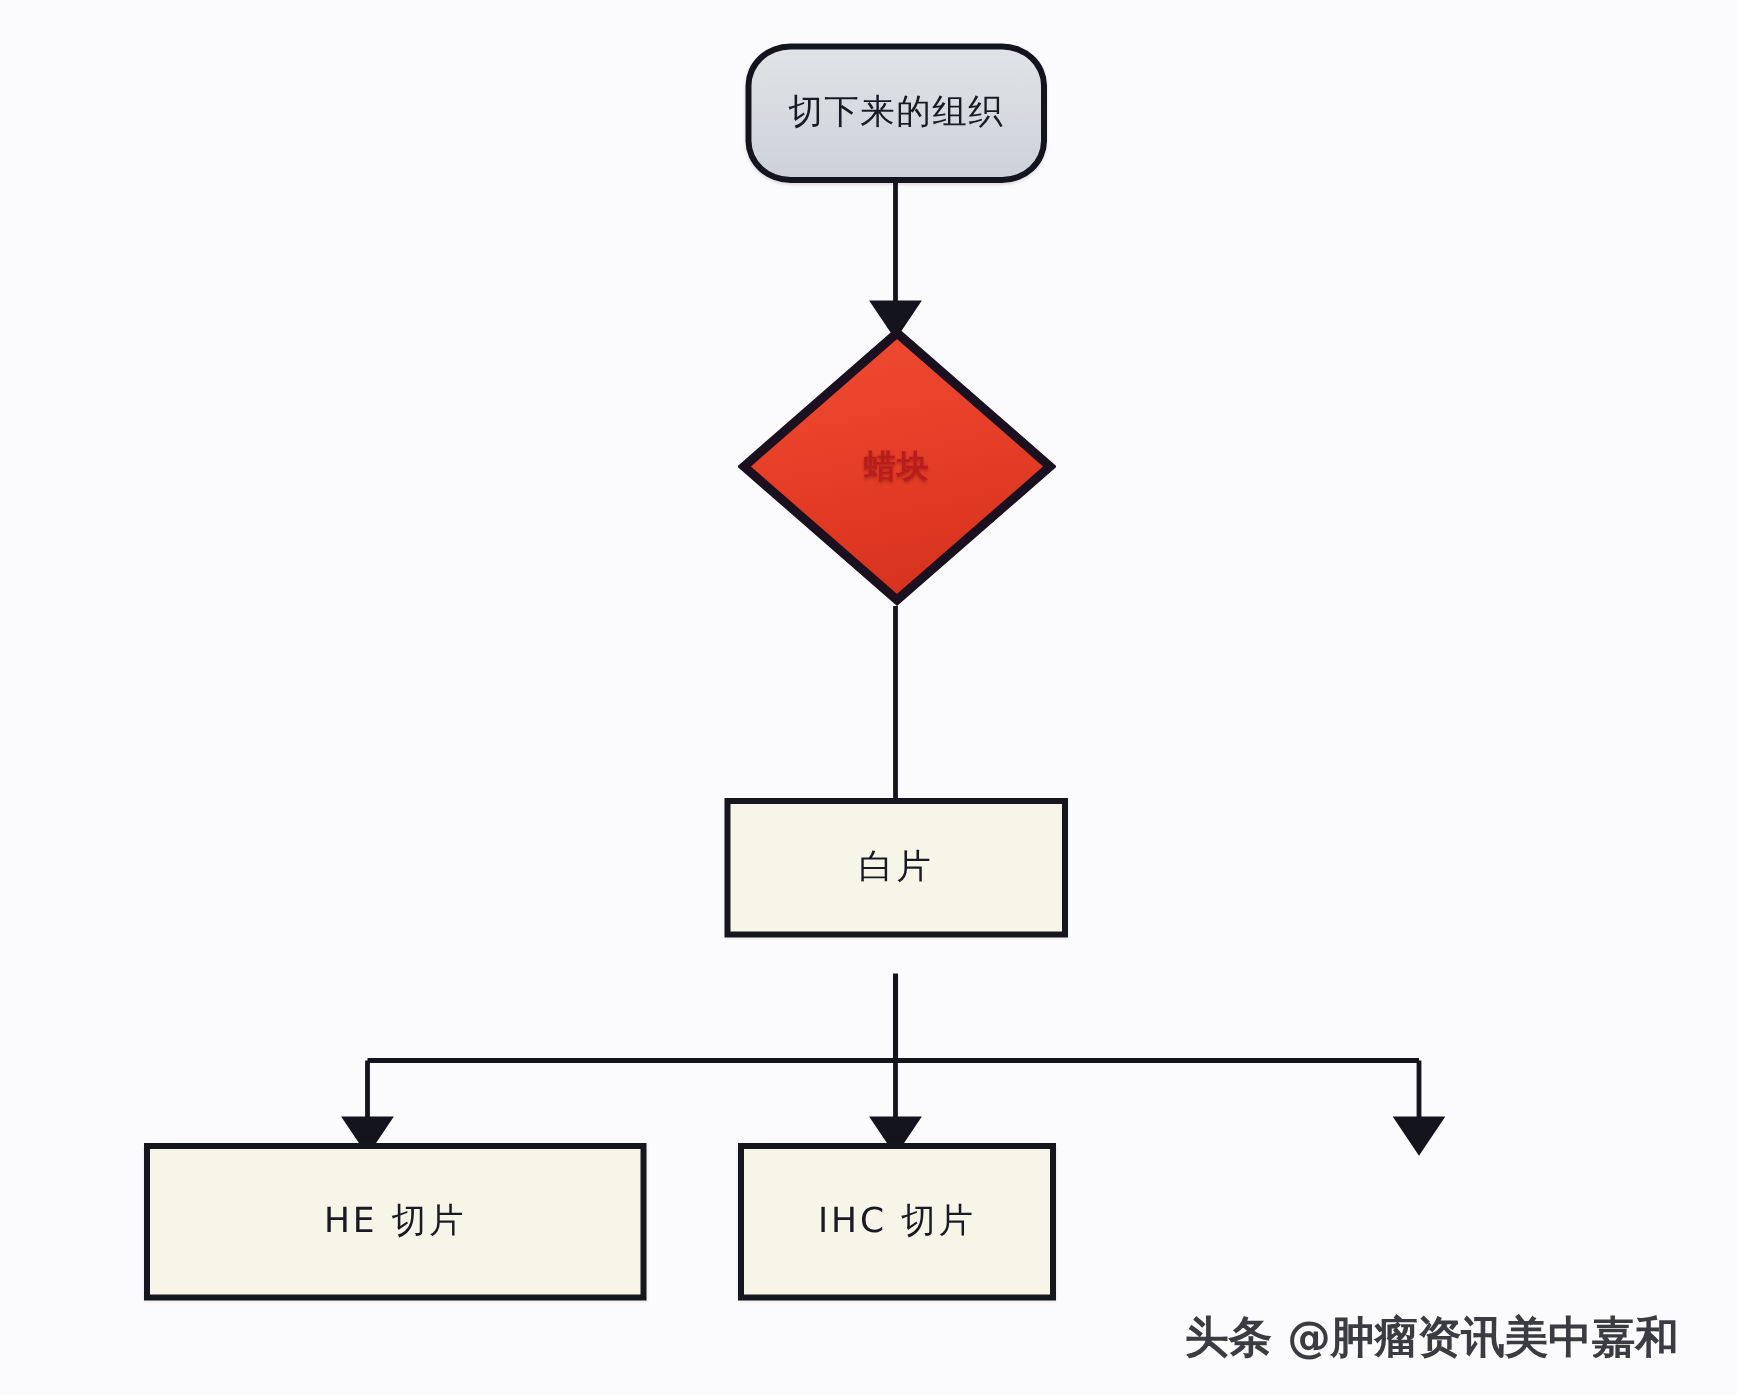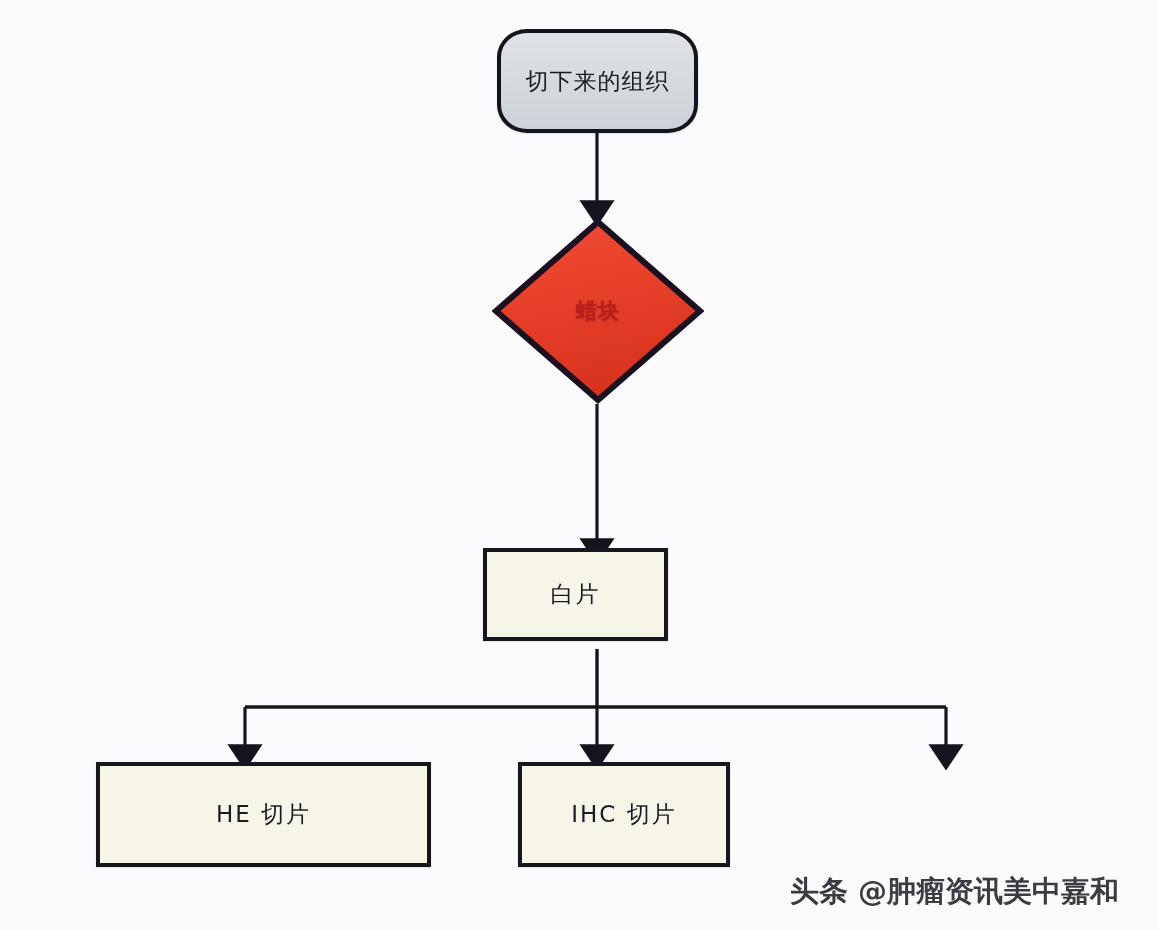--- a/index.html
+++ b/index.html
@@ -42,21 +42,21 @@
     text-align: center;
     line-height: 1.25;
     color: #1a1a24;
   }
 
   
   .node-start {
     left: 497px;
     top: 29px;
     width: 201px;
-    height: 104px;
+    height: 93px;
     background: linear-gradient(180deg, #dfe3e8 0%, #d6dadf 55%, #ccd2d8 100%);
     border: 4px solid #14141f;
     border-radius: 30px / 28px;
     font-size: 23px;
     letter-spacing: 1px;
     box-shadow: 0 1px 2px rgba(0,0,0,0.12);
   }
 
   
   .node-diamond-wrap {
@@ -91,36 +91,35 @@
   .node-rect {
     background: #f7f5e8;
     border: 4px solid #16161f;
     font-size: 23px;
     letter-spacing: 2px;
     box-shadow: 0 1px 2px rgba(0,0,0,0.10);
   }
 
   .node-slide {
     left: 483px;
-    top: 548px;
-    width: 185px;
+    top: 532px;
+    width: 229px;
     height: 93px;
   }
   .node-he {
     left: 96px;
     top: 762px;
     width: 335px;
     height: 105px;
   }
   .node-ihc {
     left: 492px;
     top: 762px;
     width: 212px;
     height: 105px;
-    margin-left: 26px;
   }
   .node-mol {
     left: 791px;
     top: 762px;
     width: 303px;
     height: 105px;
   }
 
   
   .watermark {

